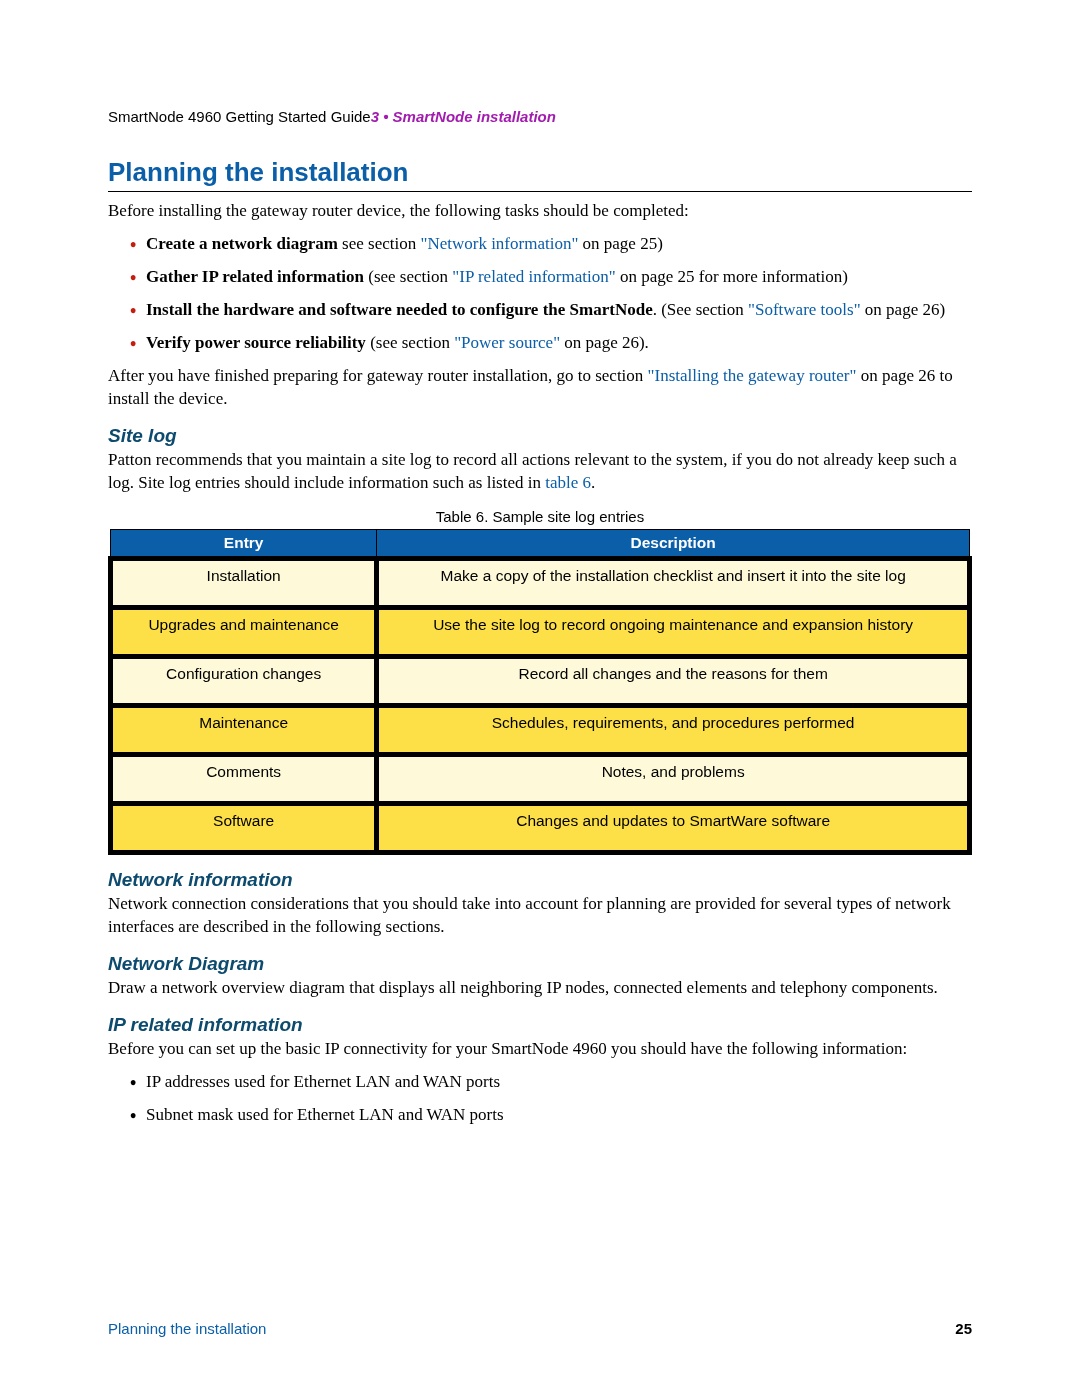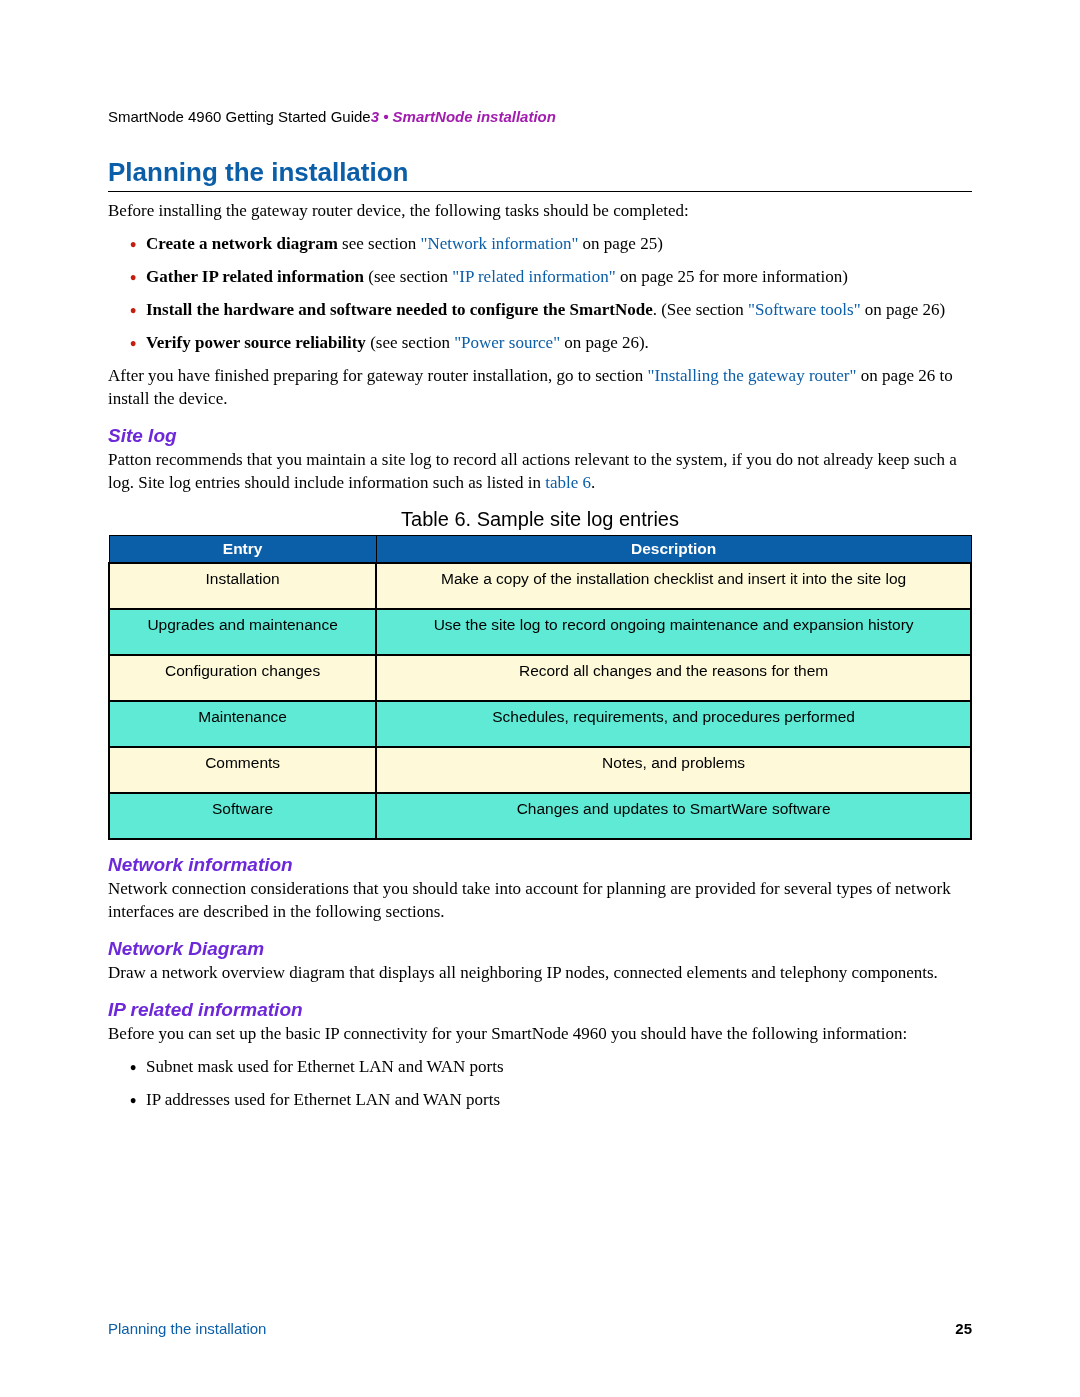--- a/index.html
+++ b/index.html
@@ -54,57 +54,57 @@
       top: 0;
       color: #c31e0e;
       font-weight: bold;
       font-size: 18px;
     }
     ul.bullets.black li::before { color: #000; }
     .link { color: #0b5ea8; }
     .bold { font-weight: bold; }
     h2.sub {
       font-family: Arial, Helvetica, sans-serif;
-      color: #6d28d9;
+      color: #0c4a6e;
       font-style: italic;
       font-weight: bold;
       font-size: 19px;
       margin-top: 14px;
       margin-bottom: 2px;
     }
     .table-caption {
       text-align: center;
       font-family: Arial, Helvetica, sans-serif;
-      font-size: 20px;
+      font-size: 15px;
       margin: 14px 0 4px 0;
     }
     table.site-log {
       width: 100%;
       border-collapse: collapse;
       font-family: Arial, Helvetica, sans-serif;
       font-size: 15.5px;
     }
     table.site-log th {
       background: #0b5ea8;
       color: #fff;
       font-weight: bold;
       border: 1px solid #000;
       padding: 4px 10px;
       text-align: center;
     }
     table.site-log td {
-      border: 2px solid #000000;
+      border: 5px solid #000000;
       padding: 6px 10px 20px 10px;
       text-align: center;
       vertical-align: top;
     }
     table.site-log th:first-child,
     table.site-log td:first-child { width: 31%; }
     tr.odd td { background: #fdf9d9; }
-    tr.even td { background: #5eead4; }
+    tr.even td { background: #fde047; }
     .footer-row {
       position: absolute;
       bottom: 60px;
       left: 108px;
       right: 108px;
       display: flex;
       justify-content: space-between;
       font-family: Arial, Helvetica, sans-serif;
       font-size: 15px;
     }
@@ -187,22 +187,22 @@
   <h2 class="sub">Network information</h2>
   <p class="body">Network connection considerations that you should take into account for planning are provided for several types of network interfaces are described in the following sections.</p>
 
   <h2 class="sub">Network Diagram</h2>
   <p class="body">Draw a network overview diagram that displays all neighboring IP nodes, connected elements and telephony components.</p>
 
   <h2 class="sub">IP related information</h2>
   <p class="body">Before you can set up the basic IP connectivity for your SmartNode 4960 you should have the following information:</p>
 
   <ul class="bullets black">
+    <li>IP addresses used for Ethernet LAN and WAN ports</li>
     <li>Subnet mask used for Ethernet LAN and WAN ports</li>
-    <li>IP addresses used for Ethernet LAN and WAN ports</li>
   </ul>
 
 </div>
 
 <div class="footer-row">
   <span class="footer-left">Planning the installation</span>
   <span class="footer-right">25</span>
 </div>
 
 </body></html>

